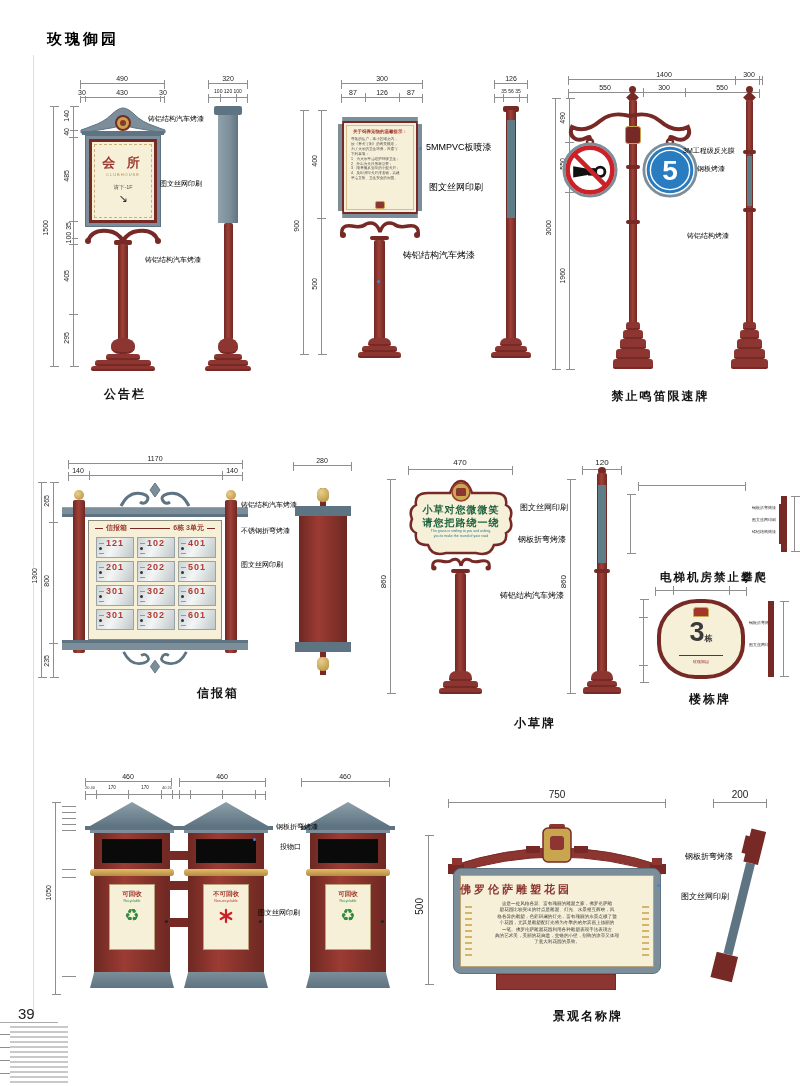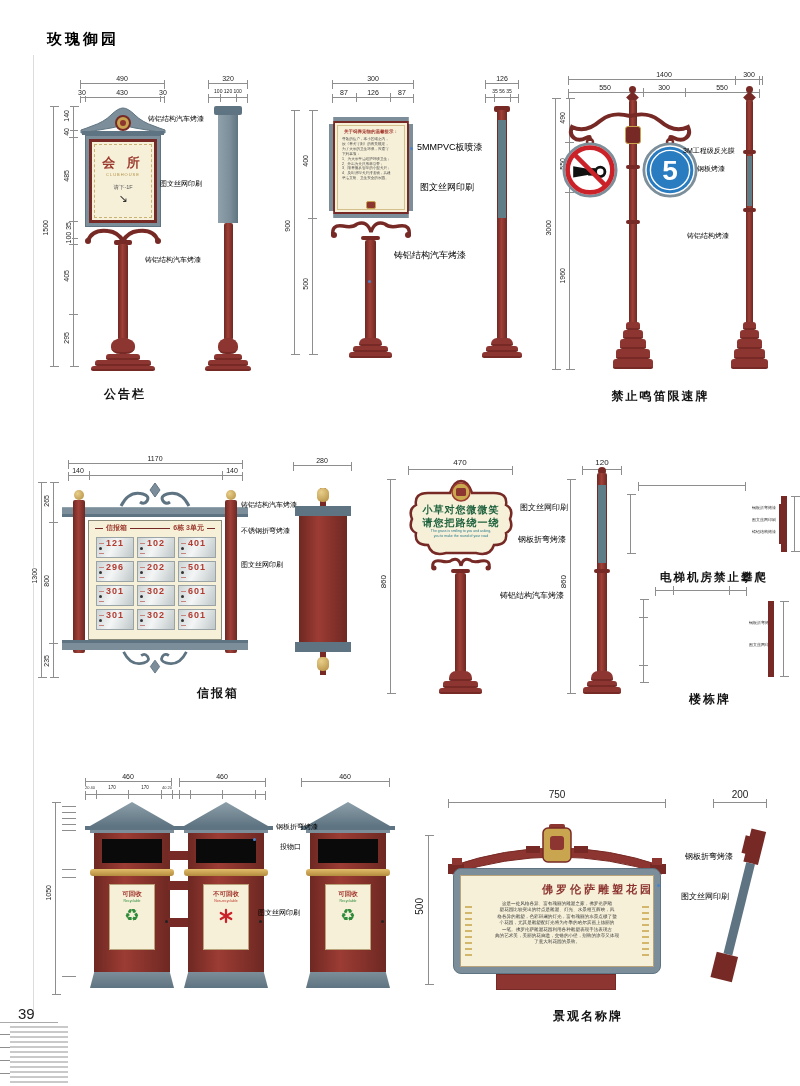--- a/index.html
+++ b/index.html
@@ -116,21 +116,21 @@
   <div class="greycol" style="left:188px;top:45px;width:20px;height:108px"></div>
   <div class="post" style="left:194px;top:153px;width:9px;height:117px"></div>
   <div class="bb" style="left:188px;top:268px;width:20px;height:16px;border-radius:50% 50% 40% 40%"></div>
   <div class="bb" style="left:184px;top:284px;width:28px;height:6px"></div>
   <div class="bb" style="left:178px;top:290px;width:40px;height:6px"></div>
   <div class="bb" style="left:175px;top:296px;width:46px;height:5px"></div>
 
   <div class="cap" style="left:0;top:316px;width:190px">公告栏</div>
 </div>
 
-<div class="sign" style="left:282px;top:70px;width:258px;height:334px">
+<div class="sign" style="left:291px;top:70px;width:258px;height:334px">
   <div class="dimh" style="left:50px;top:13px;width:82px"></div>
   <span class="dt" style="left:91px;top:5px">300</span>
   <div class="dimh" style="left:50px;top:27px;width:82px"></div>
   <span class="tick" style="left:74px;top:23px;width:1px;height:9px"></span>
   <span class="tick" style="left:108px;top:23px;width:1px;height:9px"></span>
   <span class="dt" style="left:62px;top:19px">87</span>
   <span class="dt" style="left:91px;top:19px">126</span>
   <span class="dt" style="left:120px;top:19px">87</span>
 
   <div class="dimv" style="left:12px;top:40px;height:245px"></div>
@@ -303,21 +303,21 @@
       <div class="plate">
           <span class="platenum">121</span>
         </div>
       <div class="plate">
           <span class="platenum">102</span>
         </div>
       <div class="plate">
           <span class="platenum">401</span>
         </div>
       <div class="plate">
-          <span class="platenum">296</span>
+          <span class="platenum">201</span>
         </div>
       <div class="plate">
           <span class="platenum">202</span>
         </div>
       <div class="plate">
           <span class="platenum">501</span>
         </div>
       <div class="plate">
           <span class="platenum">301</span>
         </div>
@@ -395,20 +395,21 @@
   <div class="dimh" style="left:197px;top:26px;width:40px"></div>
   <span class="dt" style="left:217px;top:16px;font-size:8px">120</span>
   <div class="abs" style="left:213px;top:24px;width:8px;height:8px;border-radius:50%;background:var(--red2)"></div>
   <div class="post" style="left:212px;top:30px;width:10px;height:200px"></div>
   <div class="abs" style="left:213px;top:42px;width:8px;height:78px;background:var(--teal)"></div>
   <div class="collar" style="left:209px;top:126px;width:16px;height:4px"></div>
   <div class="bb" style="left:206px;top:228px;width:22px;height:10px;border-radius:7px 7px 2px 2px"></div>
   <div class="bb" style="left:202px;top:238px;width:30px;height:6px"></div>
   <div class="bb" style="left:198px;top:244px;width:38px;height:7px"></div>
 
+  <div class="cap" style="left:20px;top:272px;width:260px">小草牌</div>
 </div>
 
 <div class="sign" style="left:628px;top:482px;width:172px;height:106px">
   <div class="dimh" style="left:10px;top:3px;width:108px"></div>
   <div class="dimv" style="left:2px;top:12px;height:60px"></div>
   <div class="ann ann4" style="left:124px;top:24px">钢板折弯烤漆</div>
   <div class="ann ann4" style="left:124px;top:36px">图文丝网印刷</div>
   <div class="ann ann4" style="left:124px;top:48px">铸铝结构烤漆</div>
   <div class="abs" style="left:153px;top:14px;width:6px;height:56px;background:var(--red2)"></div>
   <div class="abs" style="left:151px;top:22px;width:2px;height:40px;background:var(--red2)"></div>
@@ -417,20 +418,28 @@
 </div>
 
 <div class="sign" style="left:635px;top:585px;width:165px;height:120px">
   <div class="dimh" style="left:20px;top:5px;width:92px"></div>
   <span class="tick" style="left:38px;top:1px;width:1px;height:9px"></span>
   <span class="tick" style="left:94px;top:1px;width:1px;height:9px"></span>
   <div class="dimv" style="left:8px;top:14px;height:84px"></div>
   <span class="tick" style="left:4px;top:32px;width:9px;height:1px"></span>
   <span class="tick" style="left:4px;top:80px;width:9px;height:1px"></span>
 
+  <div class="abs" style="left:22px;top:14px;width:88px;height:80px;background:var(--cream);border:4px solid var(--red2);border-radius:46% 46% 44% 44%;text-align:center">
+    <div style="margin:4px auto 0;width:16px;height:10px;background:#a3372c;border-radius:3px 3px 1px 1px;border:1px solid #caa84e"></div>
+    <div style="margin-top:0;line-height:30px">
+      <span style="font-size:27px;font-weight:bold;color:#3a3a3a">3</span><span style="font-size:8px;font-weight:bold;color:#3a3a3a">栋</span>
+    </div>
+    <div style="margin:1px auto 0;width:44px;height:1px;background:#772a25"></div>
+    <div style="margin-top:3px;font-size:4px;color:#a3372c">玫瑰御园</div>
+  </div>
   <div class="ann ann4" style="left:114px;top:36px">钢板折弯烤漆</div>
   <div class="ann ann4" style="left:114px;top:58px">图文丝网印刷</div>
   <div class="abs" style="left:133px;top:16px;width:6px;height:76px;background:var(--red2)"></div>
   <div class="dimv" style="left:148px;top:16px;height:76px"></div>
   <div class="cap" style="left:0;top:106px;width:150px">楼栋牌</div>
 </div>
 
 <div class="sign" style="left:28px;top:773px;width:385px;height:258px">
 
   <div class="dimh" style="left:57px;top:8px;width:87px"></div>
@@ -551,21 +560,21 @@
       <rect x="78" y="22" width="14" height="7" fill="#772a25"></rect>
         <rect x="126" y="22" width="14" height="7" fill="#772a25"></rect>
       <rect x="101" y="0" width="16" height="6" rx="2" fill="#8d3530"></rect>
       <rect x="95" y="4" width="28" height="34" rx="5" fill="#c9a54f" stroke="#772a25" stroke-width="1.5"></rect>
       <rect x="102" y="12" width="14" height="14" rx="3" fill="#8d3530"></rect>
     </svg>
     <div style="position:absolute;left:5px;top:44px;width:208px;height:106px;background:var(--grey);border-radius:8px;border:1px solid #5f7482"></div>
     <div style="position:absolute;left:12px;top:51px;width:194px;height:92px;background:var(--cream);border:1px solid #b9a37a"></div>
     <div style="position:absolute;left:17px;top:80px;width:7px;height:52px;background:repeating-linear-gradient(0deg,#caa84e 0 2px,rgba(0,0,0,0) 2px 6px);opacity:.8"></div>
     <div style="position:absolute;left:194px;top:80px;width:7px;height:52px;background:repeating-linear-gradient(0deg,#caa84e 0 2px,rgba(0,0,0,0) 2px 6px);opacity:.8"></div>
-    <div style="position:absolute;left:12px;top:58px;width:194px;text-align:right;font-size:11px;font-weight:bold;letter-spacing:3px;color:#8d3530">佛罗伦萨雕塑花园</div>
+    <div style="position:absolute;left:12px;top:58px;width:194px;text-align:left;font-size:11px;font-weight:bold;letter-spacing:3px;color:#8d3530">佛罗伦萨雕塑花园</div>
     <div style="position:absolute;left:30px;top:77px;width:158px;font-size:4.6px;line-height:6.4px;color:#3a3a3a;text-align:center">
       <div>这是一处风格各异、富有瑰丽的雕塑之家，佛罗伦萨雕</div>
       <div>塑花园比较突出的特点是雕塑、灯光、水景相互辉映，风</div>
       <div>格各异的雕塑，色彩斑斓的灯光，富有瑰丽的水景点缀了整</div>
       <div>个花园，尤其是雕塑配灯光将为冬季的哈尔滨画上炫丽的</div>
       <div>一笔。佛罗伦萨雕塑花园利用各种雕塑表现手法表现古</div>
       <div>典的艺术美，美丽的花廊道，交错的小径，别致的凉亭又体现</div>
       <div>了意大利花园的景致。</div>
     </div>
     <div style="position:absolute;left:48px;top:150px;width:120px;height:16px;background:var(--red);border:1px solid var(--red2)"></div>

